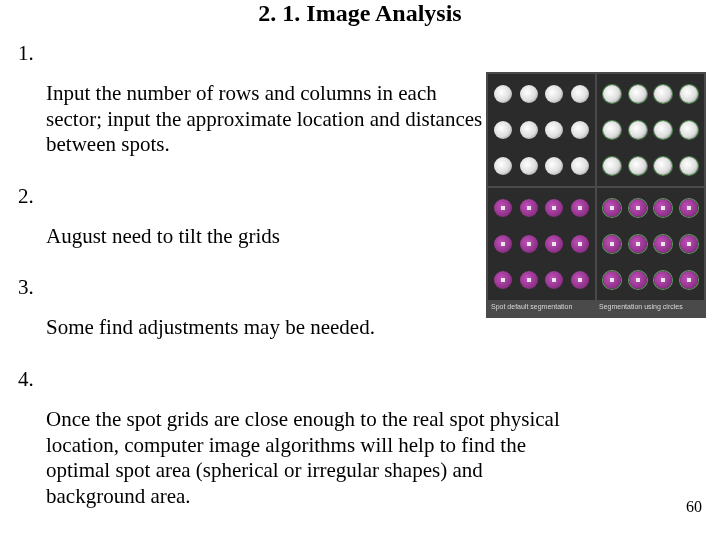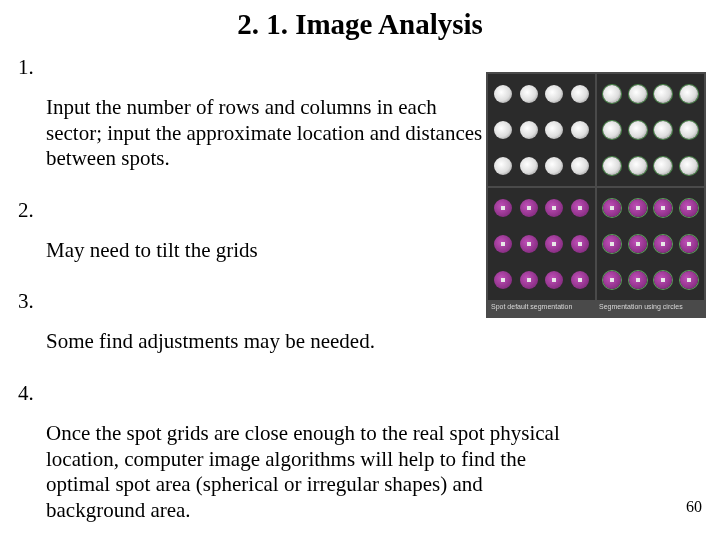--- a/index.html
+++ b/index.html
@@ -8,23 +8,23 @@
     width: 720px;
     height: 540px;
     background: #fff;
     font-family: "Times New Roman", Times, serif;
     color: #000;
     position: relative;
     overflow: hidden;
   }
   .title {
     text-align: center;
-    font-size: 29px;
+    font-size: 24px;
     font-weight: bold;
-    margin-top: 8px;
+    margin-top: 0;
     margin-bottom: 14px;
   }
   .content {
     position: relative;
     padding: 0 18px;
   }
   .item {
     display: flex;
     font-size: 21px;
     line-height: 1.22;
@@ -112,21 +112,21 @@
 
 <div class="content">
 
   <div class="item">
     <div class="num">1.</div>
     <div class="txt">Input the number of rows and columns in each sector; input the approximate location and distances between spots.</div>
   </div>
 
   <div class="item">
     <div class="num">2.</div>
-    <div class="txt">May need to tilt the grids</div>
+    <div class="txt">August need to tilt the grids</div>
   </div>
 
   <div class="item">
     <div class="num">3.</div>
     <div class="txt">Some find adjustments may be needed.</div>
   </div>
 
   <div class="item">
     <div class="num">4.</div>
     <div class="txt wide">Once the spot grids are close enough to the real spot physical location, computer image algorithms will help to find the optimal spot area (spherical or irregular shapes) and background area.</div>

